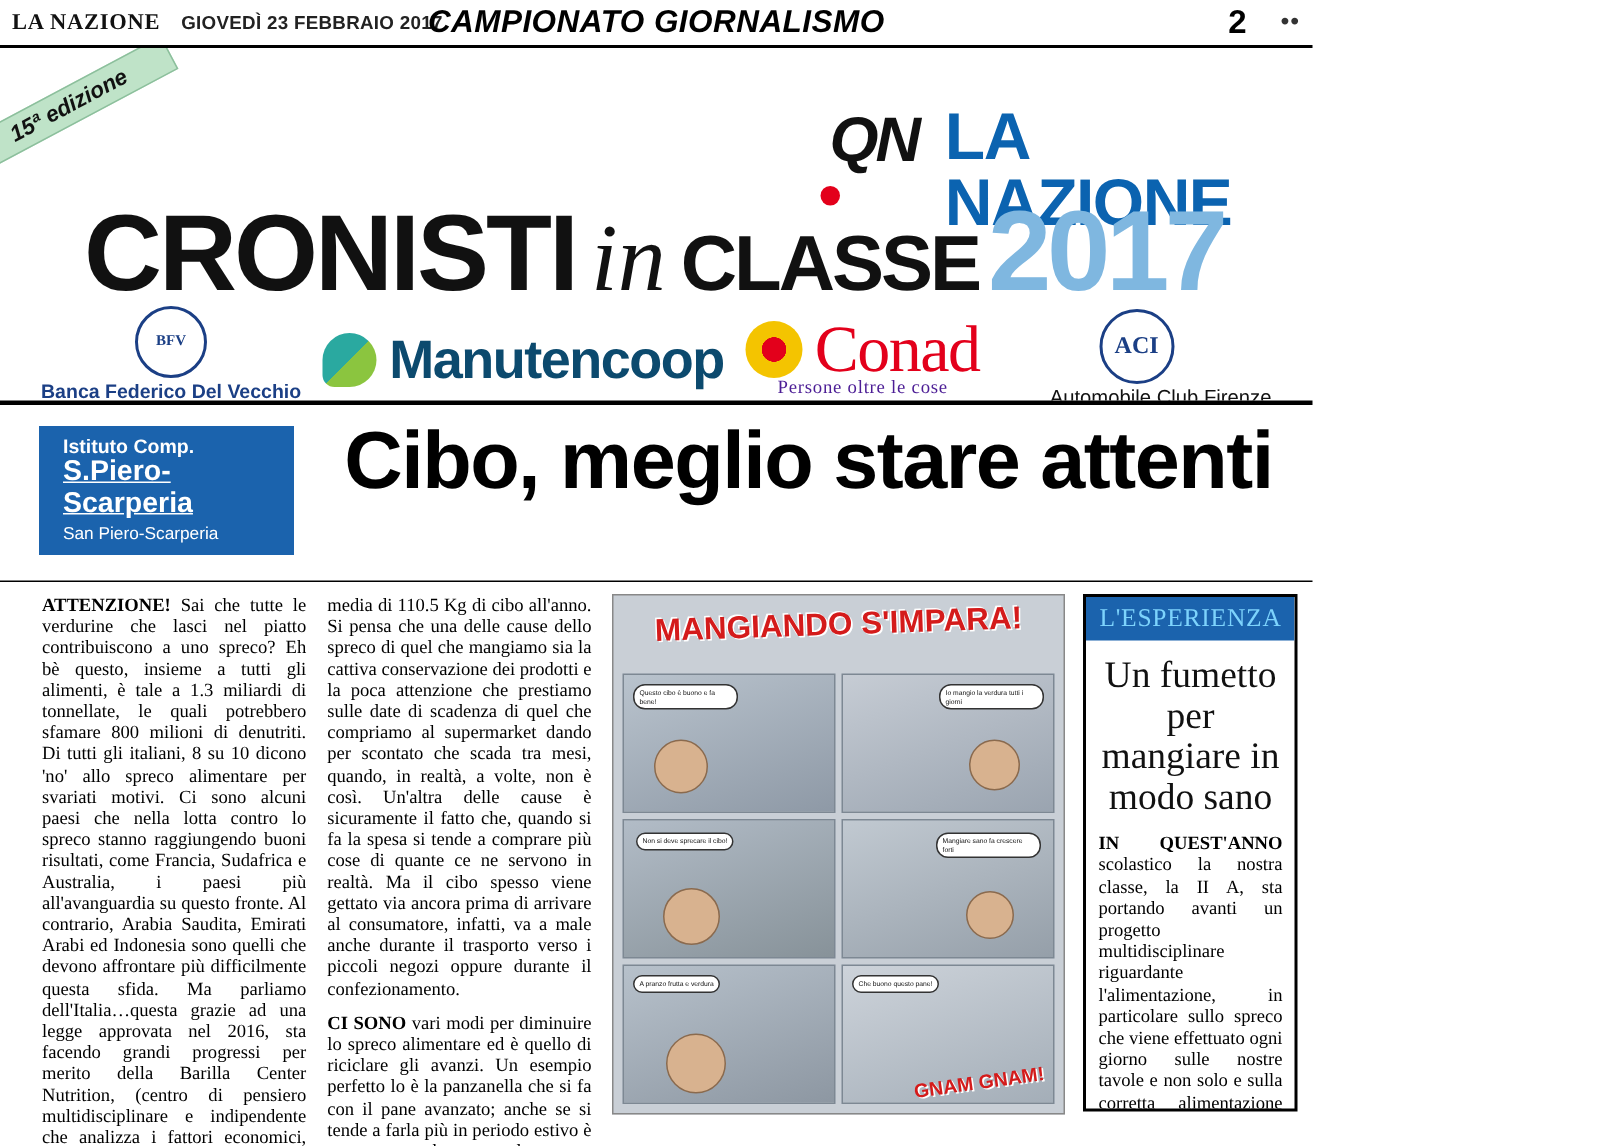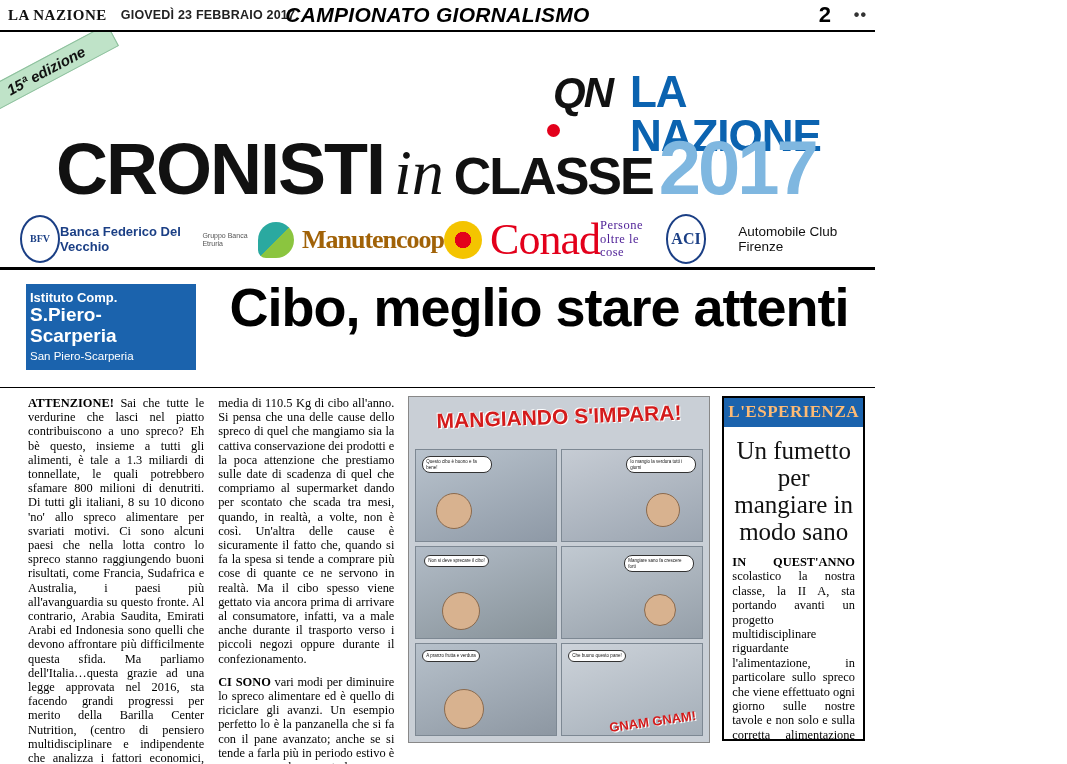--- a/index.html
+++ b/index.html
@@ -175,20 +175,21 @@
     left: 0; right: 0;
     top: 180px;
     height: 55px;
     display: flex;
     align-items: center;
     justify-content: space-around;
     padding: 0 20px;
   }
   .sponsor {
     display: flex;
+    flex-direction: column;
     align-items: center;
     line-height: 1.1;
   }
   .sp-mark {
     width: 44px; height: 44px;
     border-radius: 50%;
     border: 2px solid #1b3f85;
     display: flex;
     align-items: center;
     justify-content: center;
@@ -213,24 +214,24 @@
     display: flex;
     align-items: center;
   }
   .manuten-mark {
     width: 36px; height: 36px;
     background: linear-gradient(135deg,#2aa9a0 0 50%, #8bc53f 50% 100%);
     border-radius: 50% 50% 50% 8px;
     margin-right: 8px;
   }
   .manuten-text {
-    font-family: Liberation Serif, serif;
-    font-size: 26px;
-    font-weight: bold;
-    color: #a16207;
+    font-family: Liberation Sans, sans-serif;
+    font-size: 36px;
+    font-weight: bold;
+    color: #0c4a6e;
     letter-spacing: -1px;
   }
   .conad-wrap { display:flex; align-items:center; }
   .conad-flower {
     width: 38px; height: 38px; margin-right: 8px;
     background: radial-gradient(circle at 50% 50%, #e3001b 0 30%, #f4c400 31% 100%);
     border-radius: 50%;
   }
   .conad-text {
     font-family: "Liberation Serif", serif;
@@ -272,26 +273,26 @@
     height: 118px;
     box-sizing: border-box;
   }
   .school-badge {
     position: absolute;
     left: 26px;
     top: 14px;
     width: 170px;
     background: #1b63ad;
     color: #fff;
-    padding: 6px 8px 8px 4px;
+    padding: 6px 8px 8px 16px;
     box-sizing: border-box;
     font-family: "Liberation Sans", sans-serif;
   }
   .school-badge .l1 { font-size: 13px; font-weight: bold; }
-  .school-badge .l2 { font-size: 19px; font-weight: bold; line-height: 1.1; }
+  .school-badge .l2 { font-size: 19px; font-weight: bold; line-height: 1.1; text-decoration: underline; }
   .school-badge .l3 { font-size: 11.5px; margin-top: 3px; }
   .main-headline {
     position: absolute;
     left: 215px;
     right: 12px;
     top: 6px;
     font-family: "Liberation Sans", sans-serif;
     font-weight: bold;
     font-size: 54px;
     text-align: center;
@@ -407,24 +408,24 @@
   .side-col {
     width: 185px;
     border: 2px solid #000;
     padding: 0;
     box-sizing: border-box;
     height: 345px;
     overflow: hidden;
   }
   .side-head {
     background: #1b63ad;
-    color: #fdba74;
-    text-align: center;
-    font-family: "Liberation Serif", serif;
-    font-weight: bold;
+    color: #7dd3fc;
+    text-align: center;
+    font-family: "Liberation Serif", serif;
+    font-weight: normal;
     font-size: 17px;
     padding: 4px 0 5px 0;
     letter-spacing: .5px;
   }
   .side-title {
     font-family: "Liberation Serif", serif;
     font-size: 25px;
     line-height: 27px;
     text-align: center;
     padding: 10px 6px 8px 6px;

